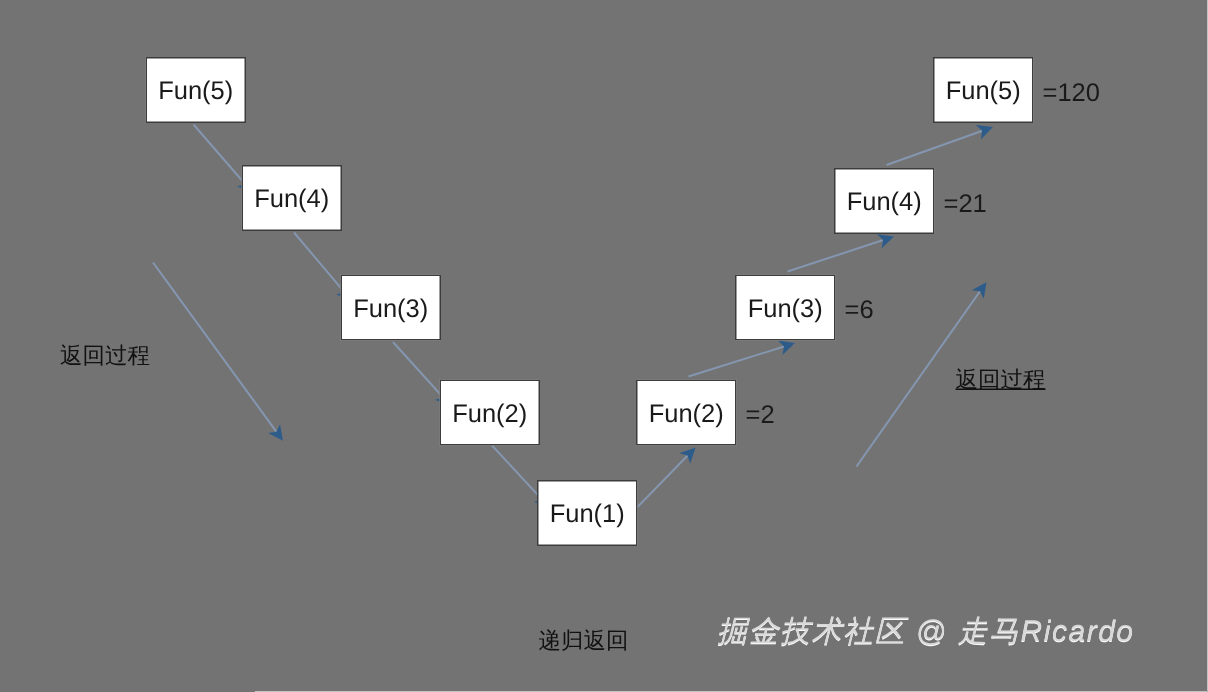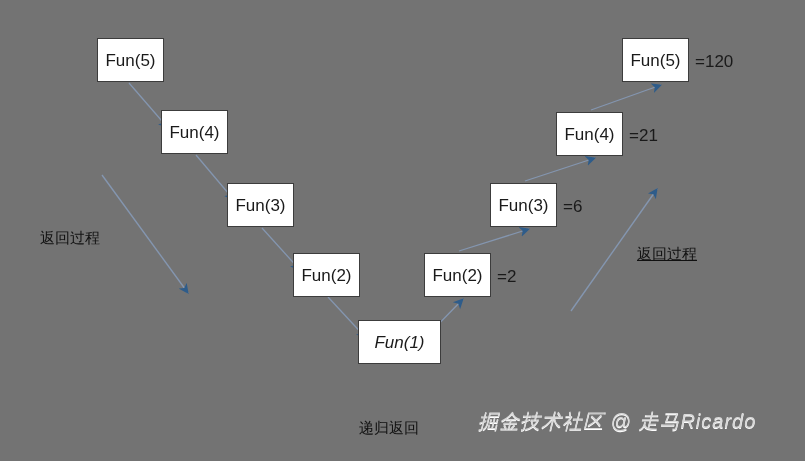--- a/index.html
+++ b/index.html
@@ -104,21 +104,21 @@
   </div>
   <div class="node-box" style="left: 161px; top: 110px; width: 67px; height: 44px;">
     <span>Fun(4)</span>
   </div>
   <div class="node-box" style="left: 227px; top: 183px; width: 67px; height: 44px;">
     <span>Fun(3)</span>
   </div>
   <div class="node-box" style="left: 293px; top: 253px; width: 67px; height: 44px;">
     <span>Fun(2)</span>
   </div>
-  <div class="node-box" style="left: 358px; top: 320px; width: 83px; height: 44px; font-style: italic;">
+  <div class="node-box" style="left: 358px; top: 320px; width: 67px; height: 44px;">
     <span>Fun(1)</span>
   </div>
 
   <div class="node-box" style="left: 424px; top: 253px; width: 67px; height: 44px;">
     <span>Fun(2)</span>
   </div>
   <div class="value-label" style="left: 497px; top: 268px;">=2</div>
 
   <div class="node-box" style="left: 490px; top: 183px; width: 67px; height: 44px;">
     <span>Fun(3)</span>

